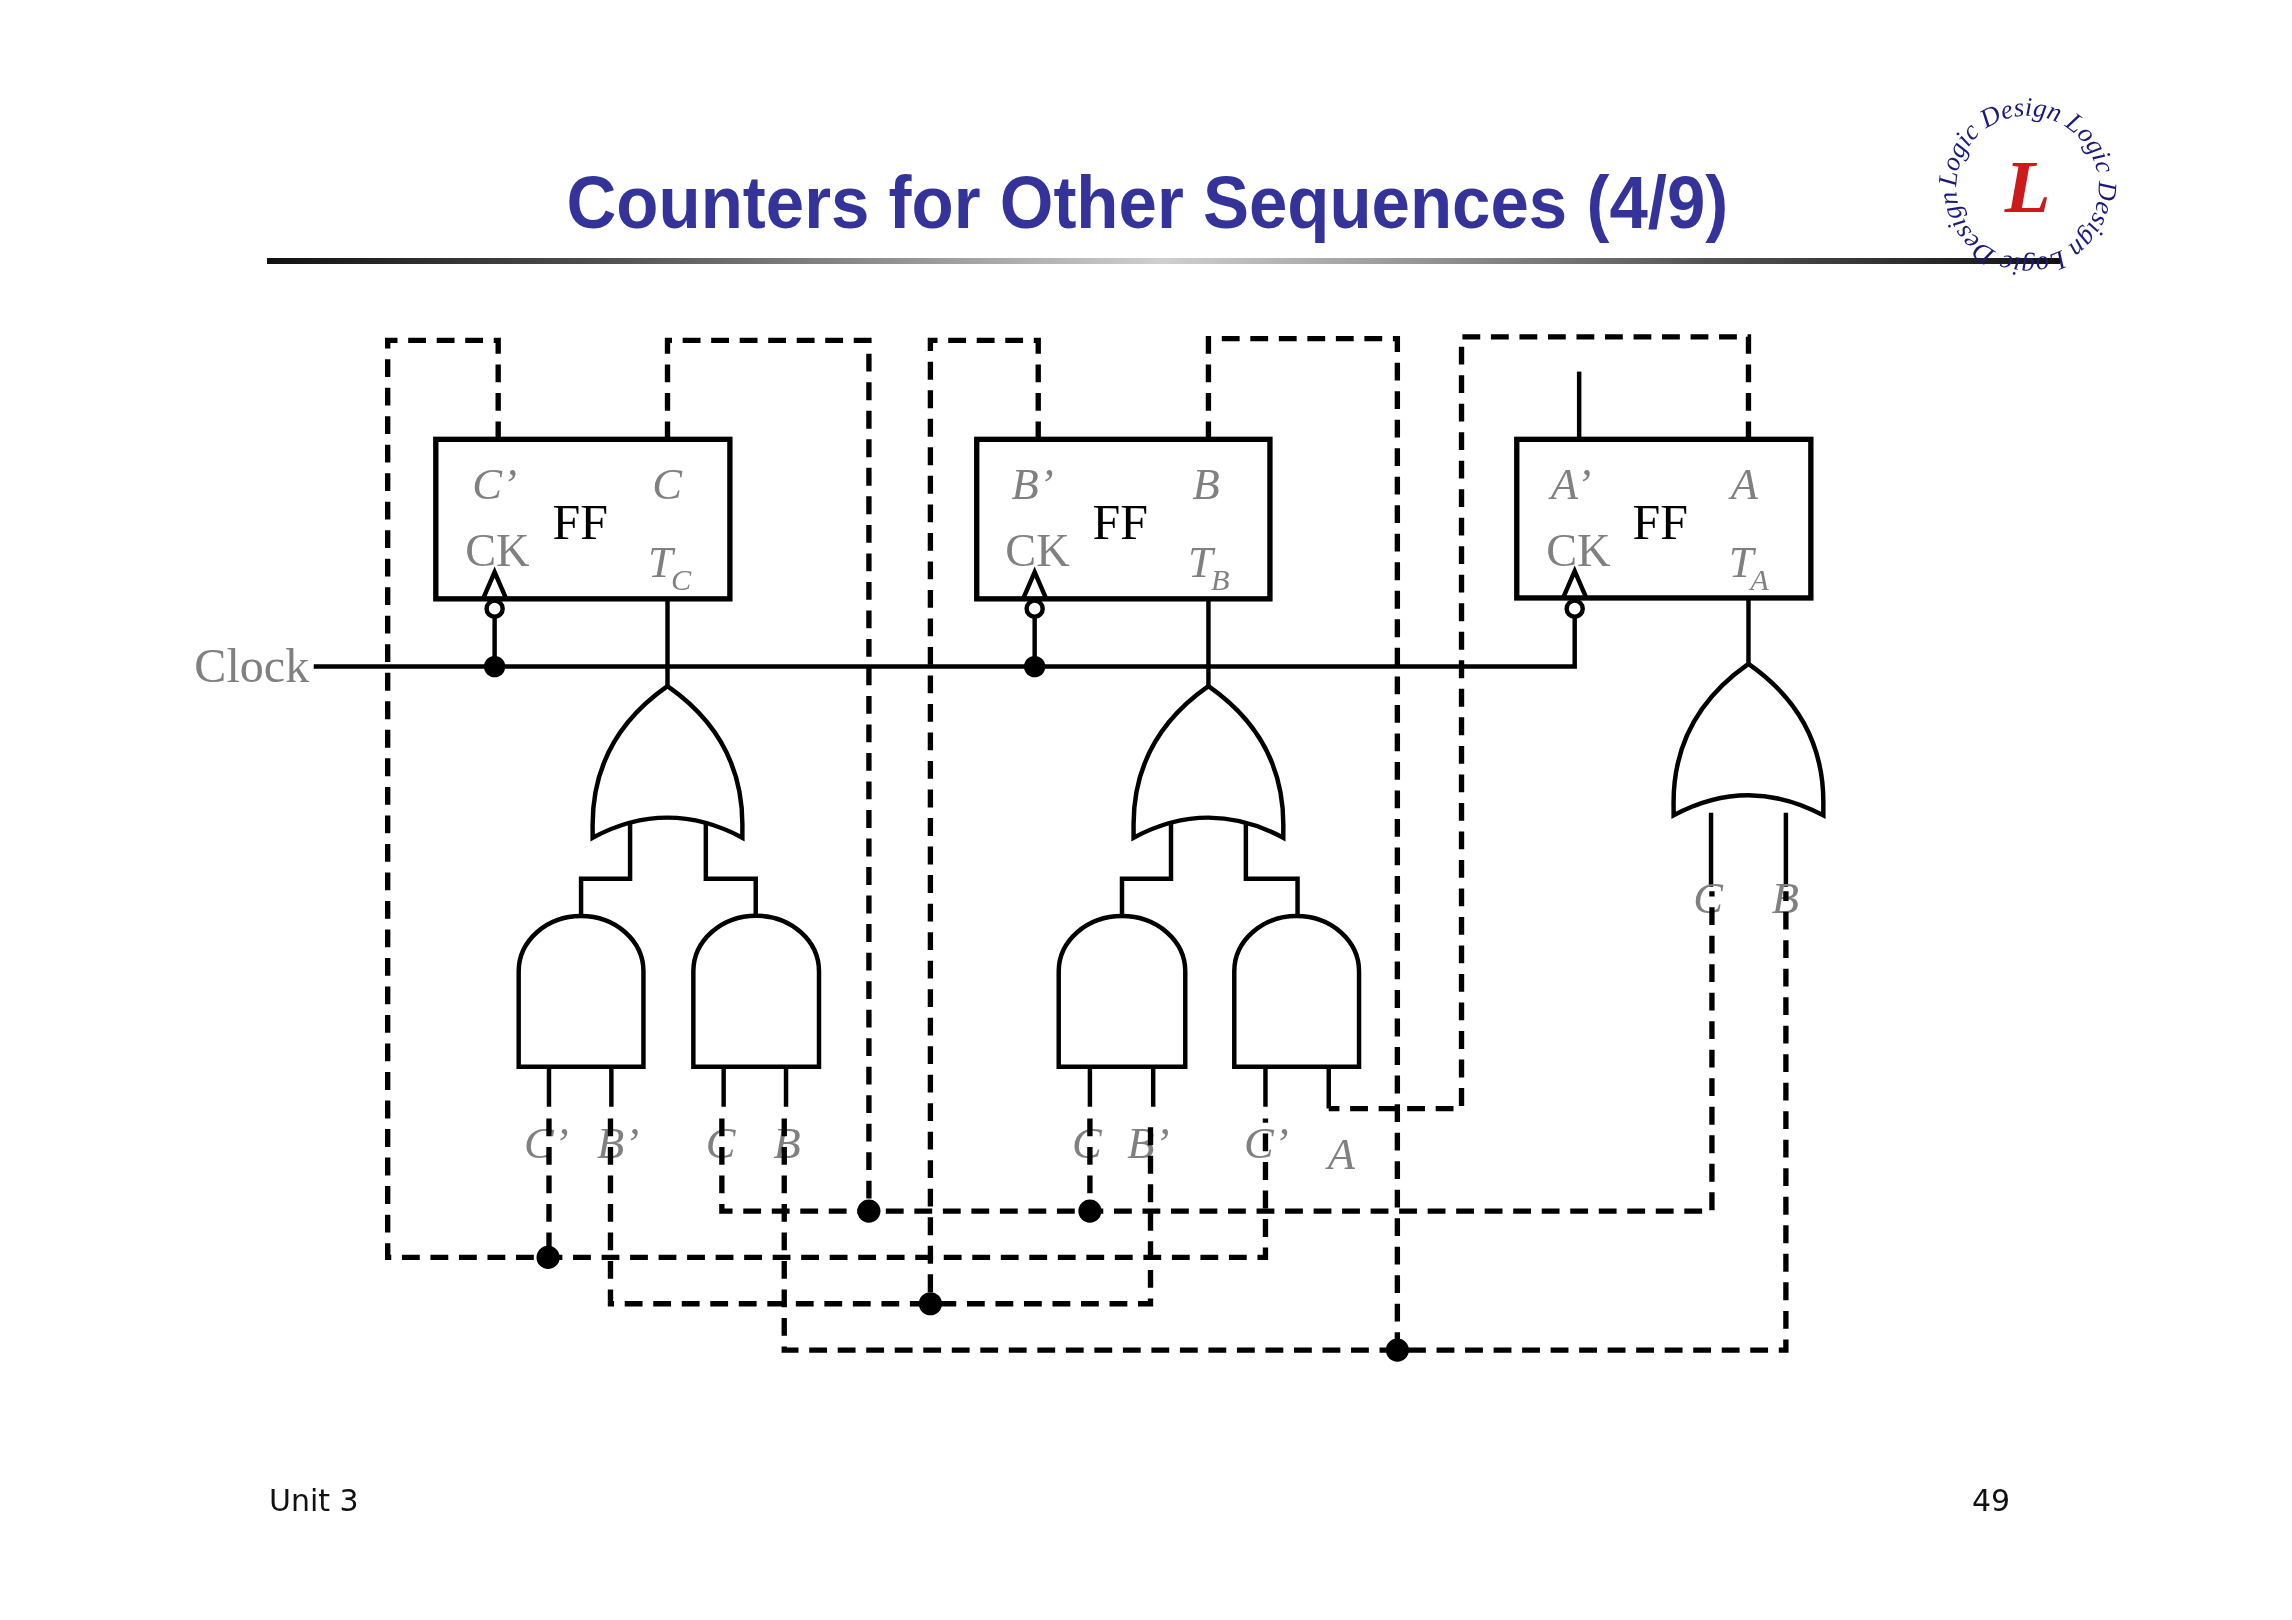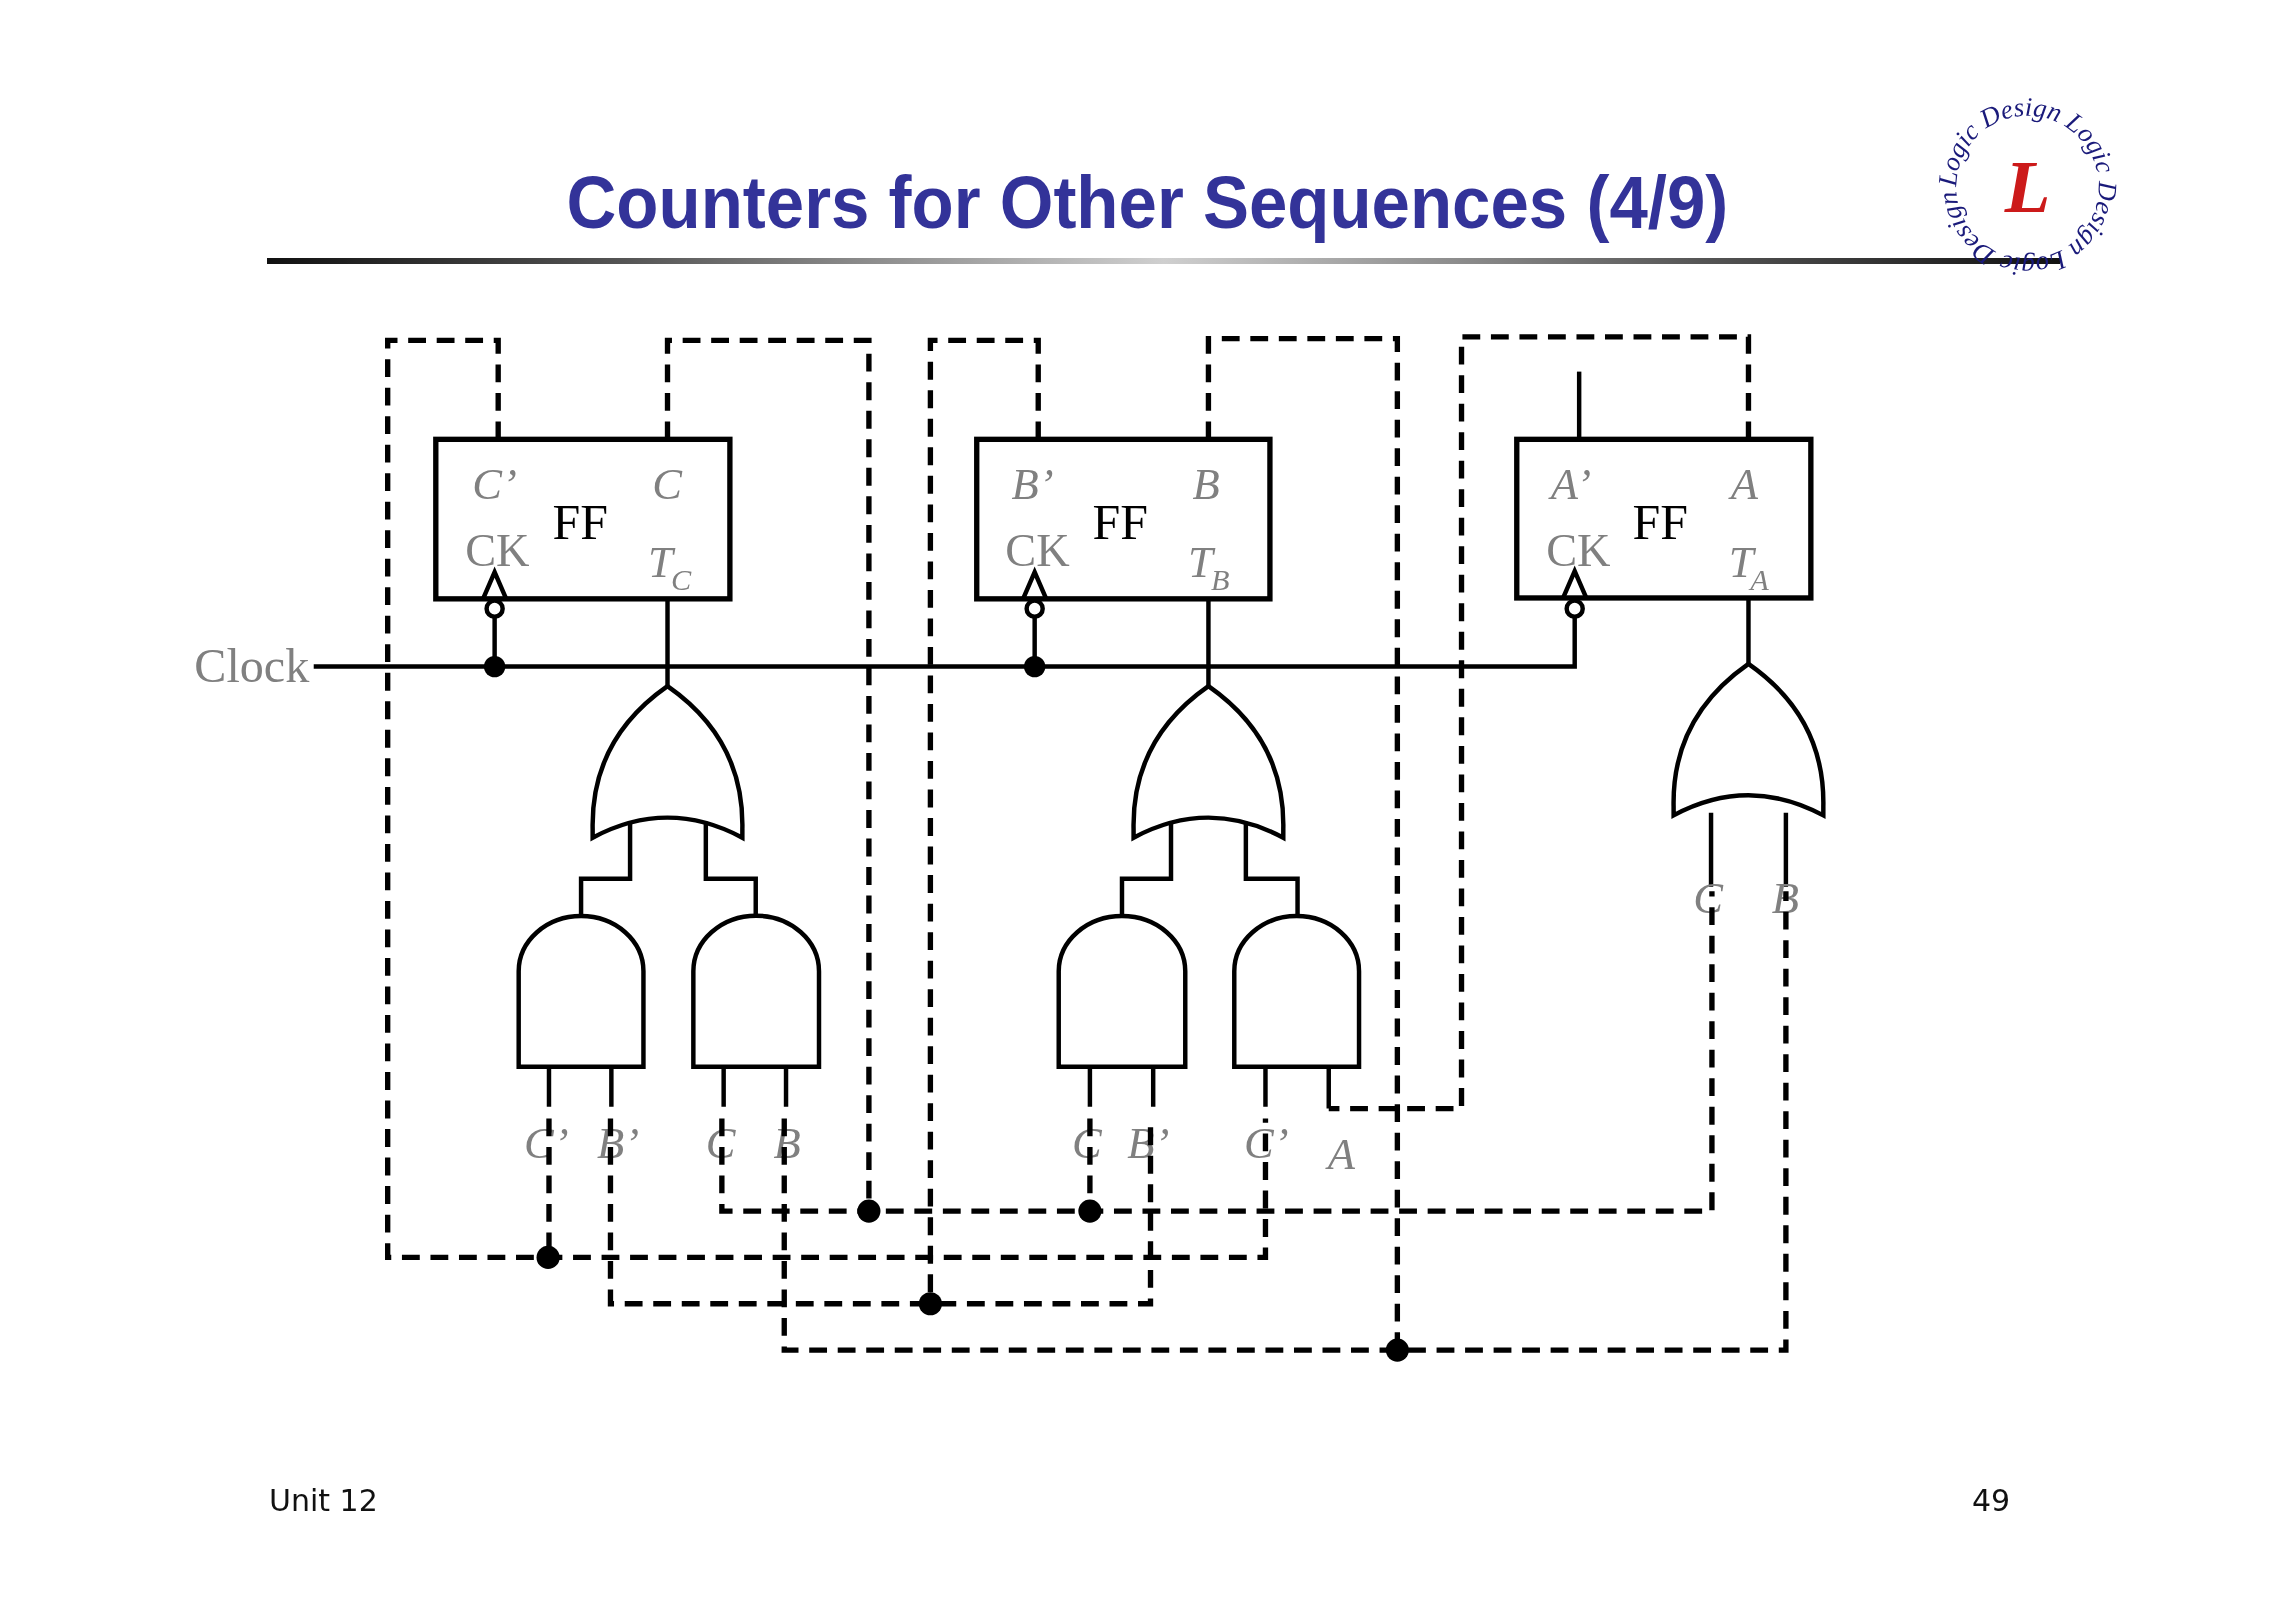--- a/index.html
+++ b/index.html
@@ -141,16 +141,16 @@
     <path class="dash" d="M880,1255 V1515 H2004 V1000"></path>
     <path class="dash" d="M1962,493 V378 H1640 V1244 H1491"></path>
 
     <circle cx="615" cy="1411" r="13" fill="#000"></circle>
     <circle cx="975" cy="1359" r="13" fill="#000"></circle>
     <circle cx="1223" cy="1359" r="13" fill="#000"></circle>
     <circle cx="1044" cy="1463" r="13" fill="#000"></circle>
     <circle cx="1568" cy="1515" r="13" fill="#000"></circle>
   </svg>
 
-  <div class="footer footer-left">Unit 12</div>
+  <div class="footer footer-left">Unit 3</div>
   <div class="footer footer-right">49</div>
 </div>
 
 
 </body></html>

